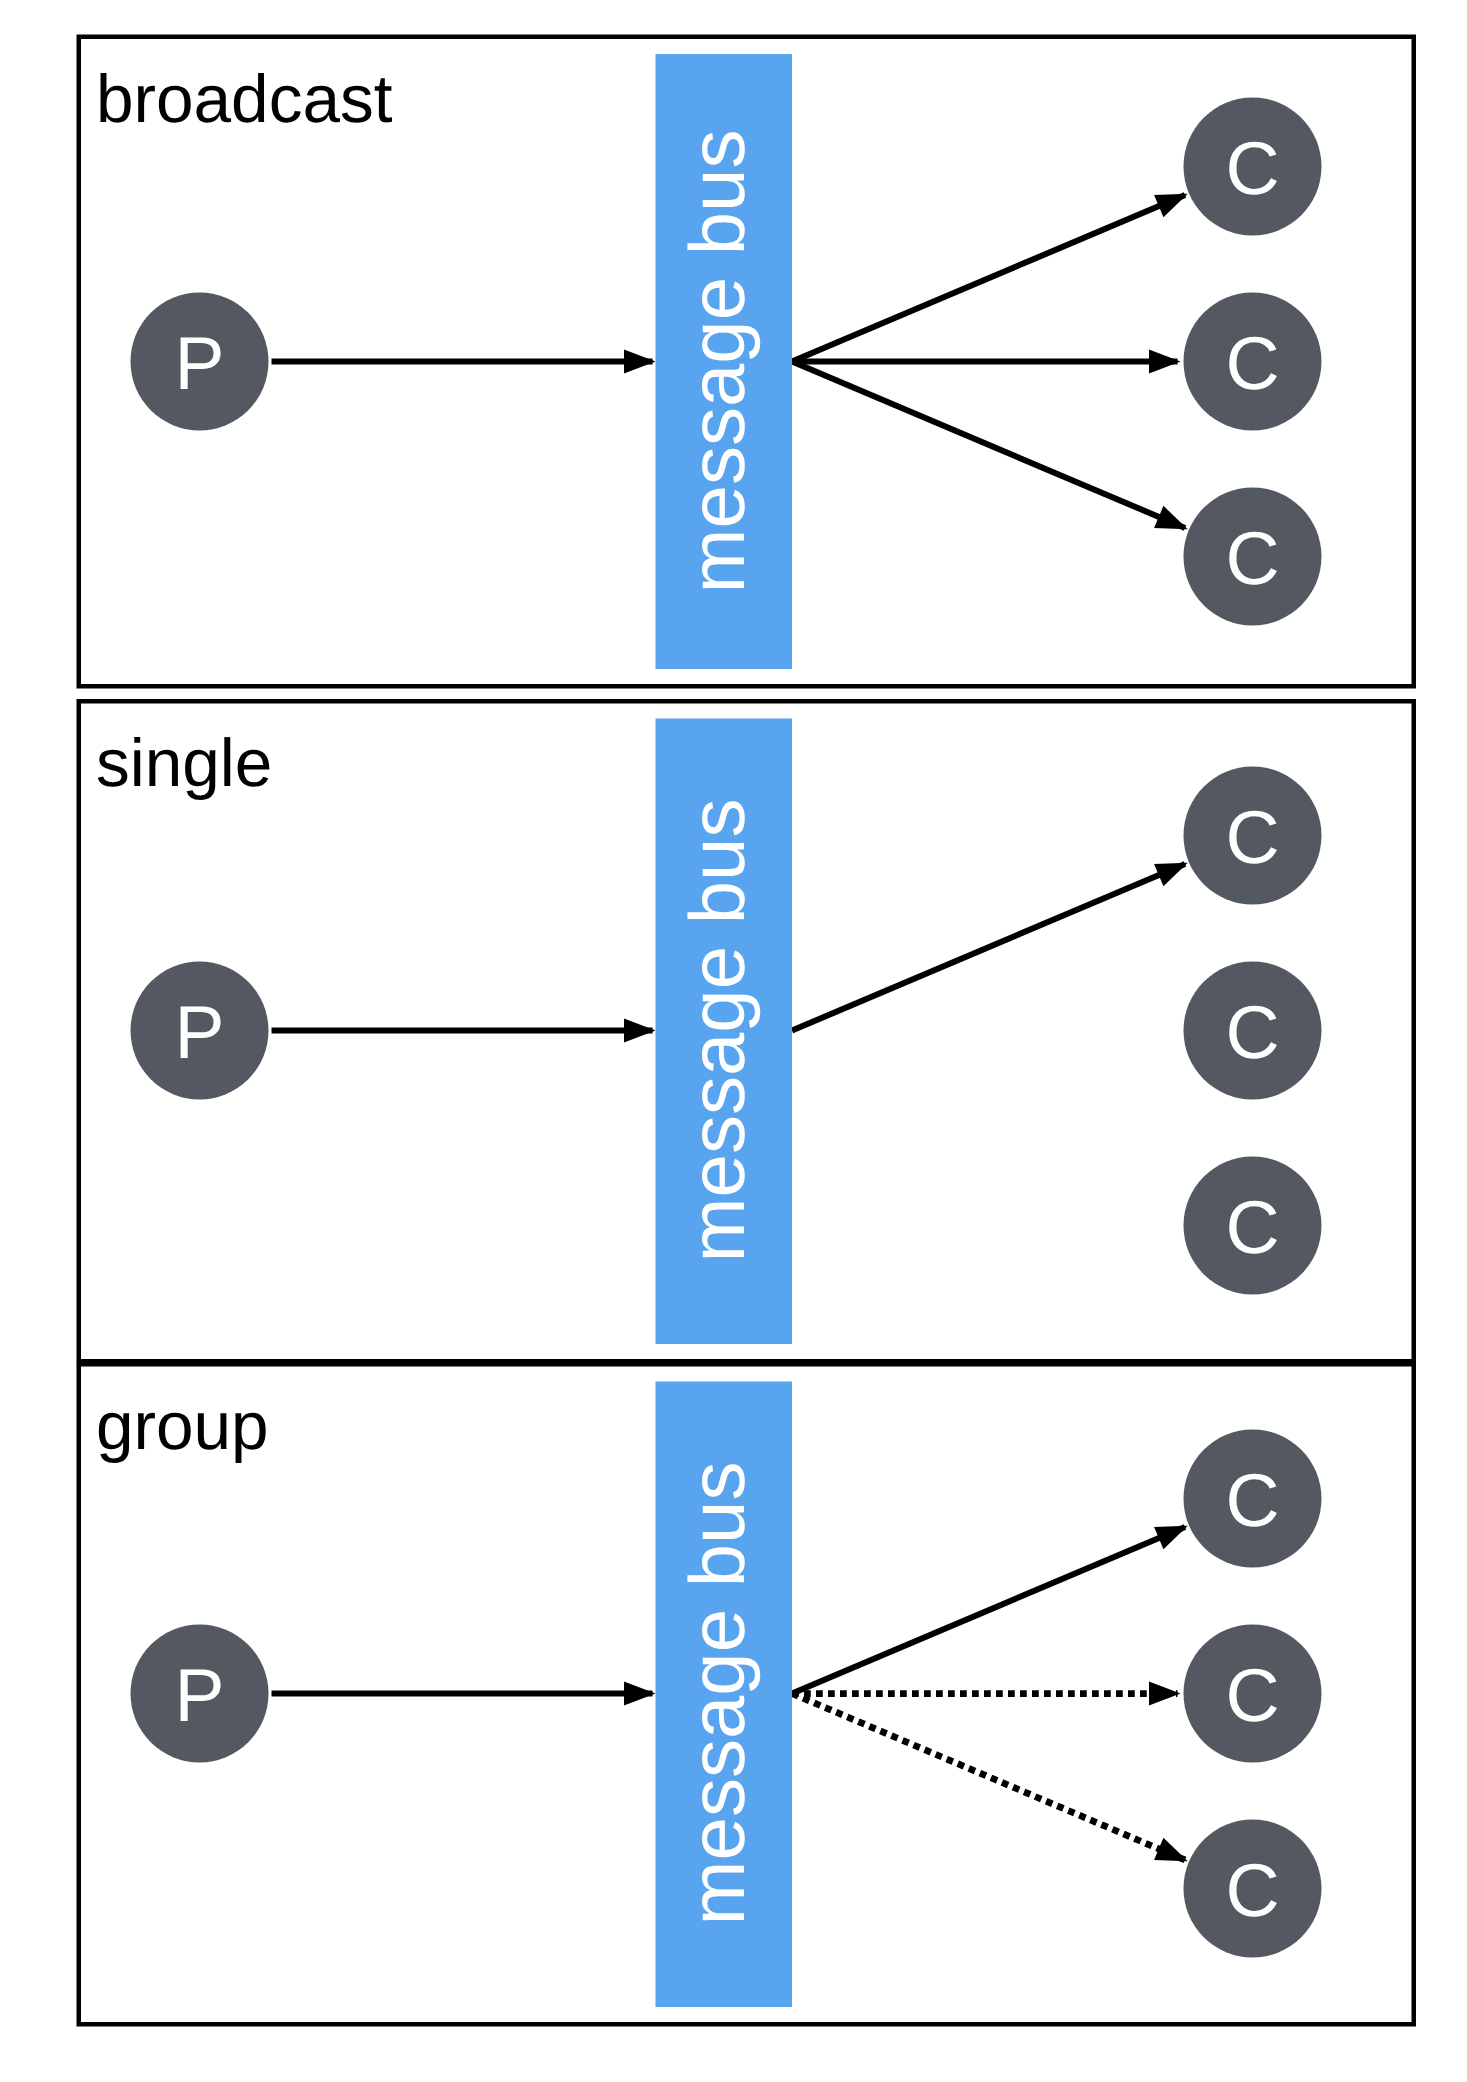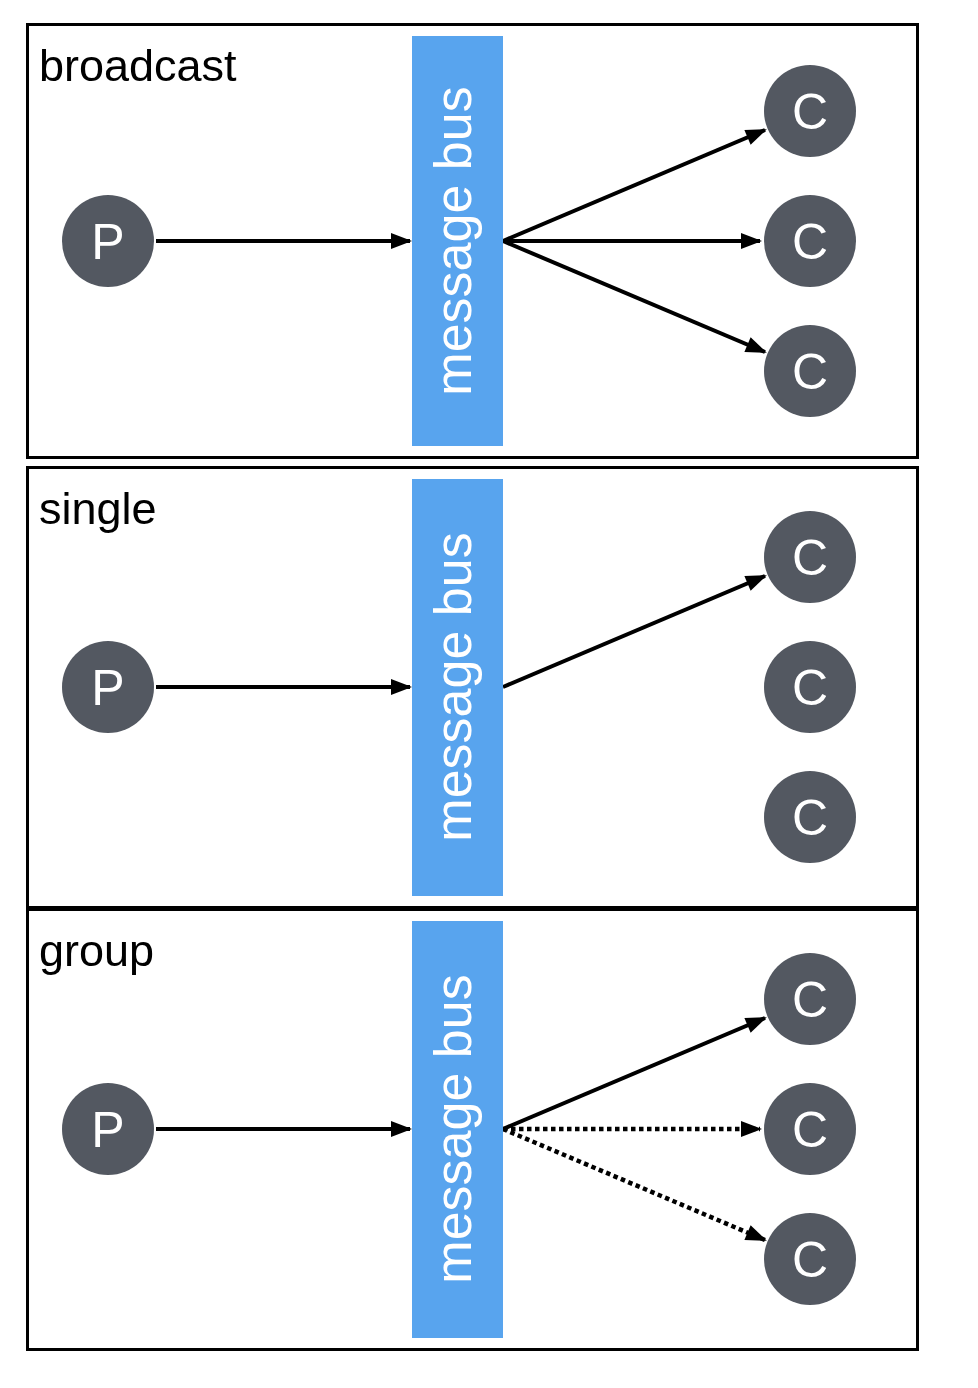--- a/index.html
+++ b/index.html
@@ -1,17 +1,17 @@
 <!DOCTYPE html>
 <html><head>
 <meta charset="utf-8">
 <style>
   html,body { margin:0; padding:0; background:#ffffff; }
   body { width:978px; height:1388px; font-family:"Liberation Sans", sans-serif; }
-  .canvas { padding:23px 0 0 26px; }
+  .canvas { padding:23px 0 0 51px; }
   .panel { width:887px; border:3px solid #000; background:#fff; position:relative; }
   .panel.p1 { height:430px; margin-bottom:7px; }
   .panel.p2 { height:437px; margin-bottom:-1px; }
   .panel.p3 { height:437px; }
   .panel svg { display:block; }
   text.title { font-size:45px; font-weight:300; }
   text.node  { font-size:50px; font-weight:300; }
   text.bus   { font-size:52px; font-weight:300; }
   line.solid  { stroke-width:4; }
   line.dotted { stroke-width:4.5; }

